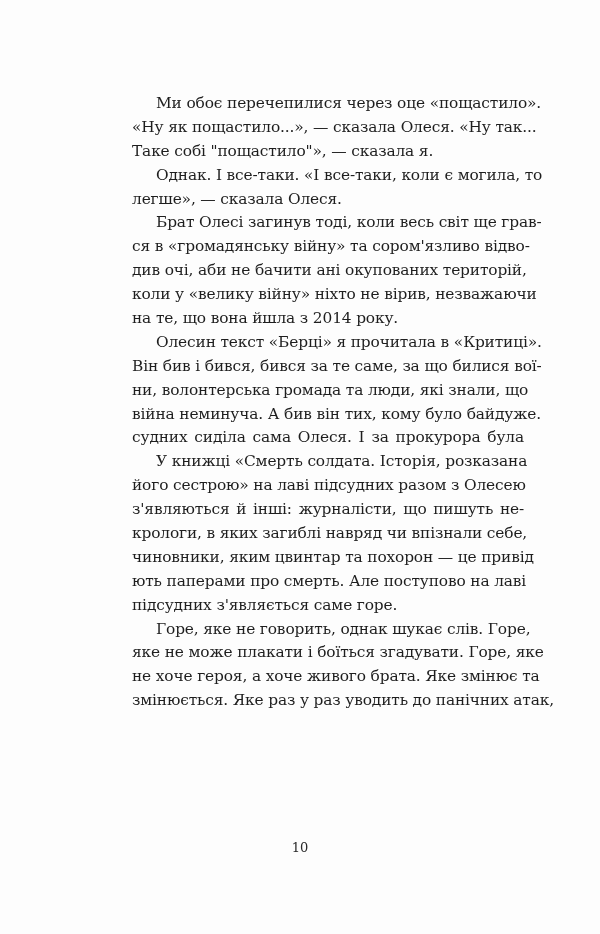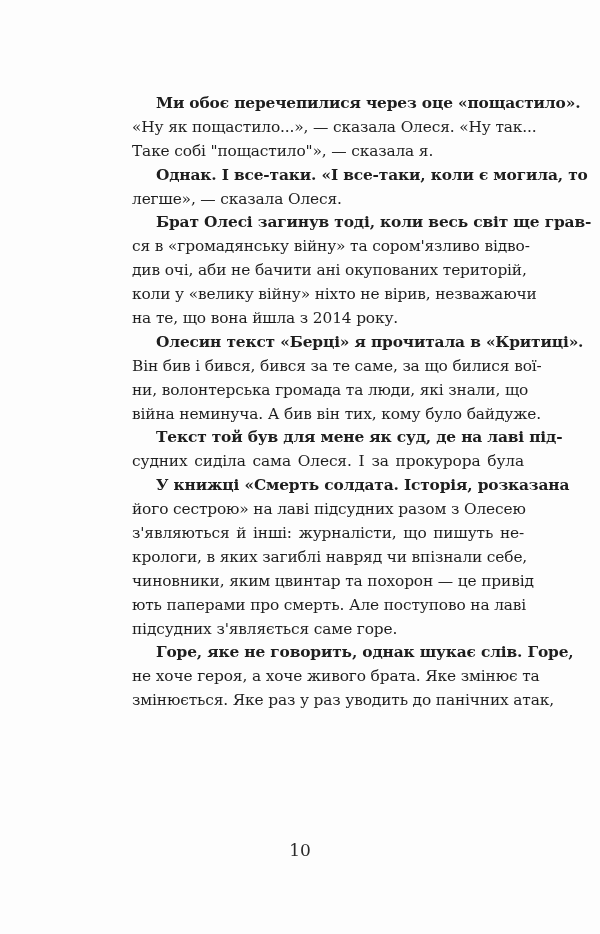--- a/index.html
+++ b/index.html
@@ -31,32 +31,31 @@
     height: 23.9px;
     line-height: 23.9px;
     font-size: 15.4px;
     white-space: nowrap;
     text-align: justify;
     text-align-last: justify;
     letter-spacing: -0.15px;
   }
   .line.indent {
     padding-left: 24px;
-    font-weight: bold;
   }
   .line.last {
     text-align-last: left;
   }
   .page-number {
     position: absolute;
     left: 0;
     width: 600px;
     top: 840px;
     text-align: center;
-    font-size: 17px;
+    font-size: 13px;
     color: #2a2a2a;
   }
 </style>
 </head>
 <body>
 
 <div class="page">
   <div class="text-block">
 
     <div class="line indent">Ми обоє перечепилися через оце «пощастило».</div>
@@ -70,31 +69,31 @@
     <div class="line">ся в «громадянську війну» та сором'язливо відво-</div>
     <div class="line">див очі, аби не бачити ані окупованих територій,</div>
     <div class="line">коли у «велику війну» ніхто не вірив, незважаючи</div>
     <div class="line last">на те, що вона йшла з 2014 року.</div>
 
     <div class="line indent">Олесин текст «Берці» я прочитала в «Критиці».</div>
     <div class="line">Він бив і бився, бився за те саме, за що билися вої-</div>
     <div class="line">ни, волонтерська громада та люди, які знали, що</div>
     <div class="line">війна неминуча. А бив він тих, кому було байдуже.</div>
 
-    <div class="line indent">Текст той був для мене як суд, де на лаві під-</div>
     <div class="line">судних сиділа сама Олеся. І за прокурора була</div>
 
     <div class="line indent">У книжці «Смерть солдата. Історія, розказана</div>
     <div class="line">його сестрою» на лаві підсудних разом з Олесею</div>
     <div class="line">з'являються й інші: журналісти, що пишуть не-</div>
     <div class="line">крологи, в яких загиблі навряд чи впізнали себе,</div>
     <div class="line">чиновники, яким цвинтар та похорон — це привід</div>
     <div class="line">ють паперами про смерть. Але поступово на лаві</div>
     <div class="line last">підсудних з'являється саме горе.</div>
 
     <div class="line indent">Горе, яке не говорить, однак шукає слів. Горе,</div>
+    <div class="line">яке не може плакати і боїться згадувати. Горе, яке</div>
     <div class="line">не хоче героя, а хоче живого брата. Яке змінює та</div>
     <div class="line">змінюється. Яке раз у раз уводить до панічних атак,</div>
 
   </div>
 
   <div class="page-number">10</div>
 </div>
 
 </body></html>

